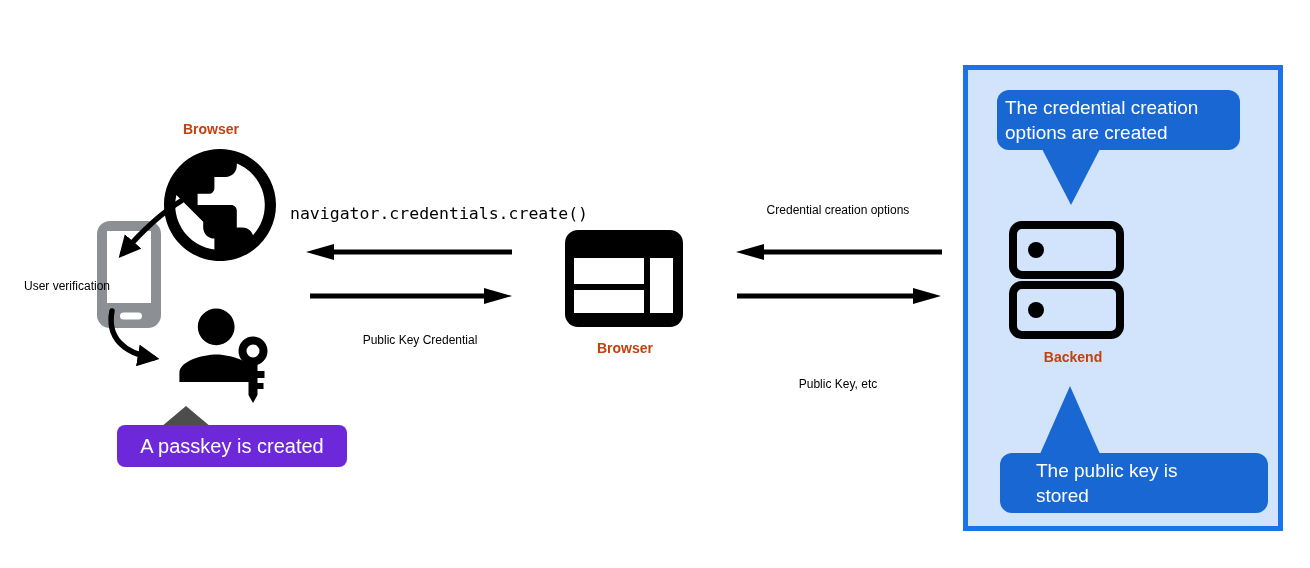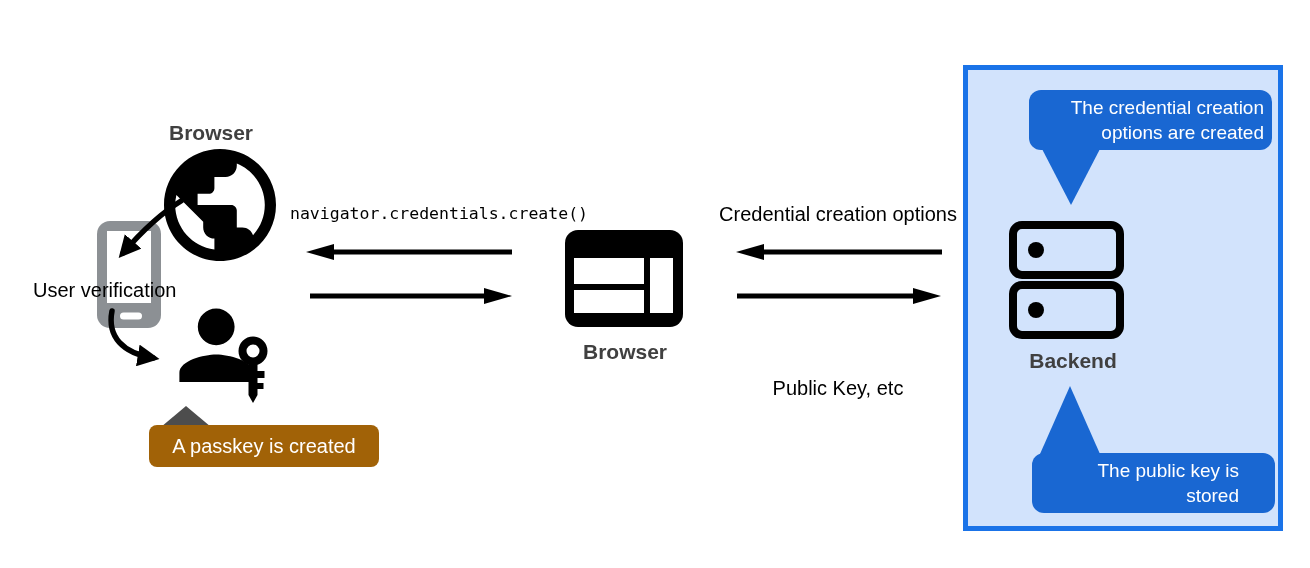--- a/index.html
+++ b/index.html
@@ -5,32 +5,32 @@
   html,body{margin:0;padding:0;background:#fff;}
   .canvas{
     position:relative;width:1310px;height:568px;background:#fff;overflow:hidden;
     font-family:"Liberation Sans",sans-serif;color:#000;
   }
   .backend-panel{
     position:absolute;left:963px;top:65px;width:320px;height:466px;
     box-sizing:border-box;background:#d2e3fc;border:5px solid #1a73e8;
   }
   svg.art{position:absolute;left:0;top:0;}
-  .label{position:absolute;white-space:nowrap;font-size:20px;color:#000;}
+  .label{position:absolute;white-space:nowrap;font-size:12px;color:#000;}
   .label.centered{transform:translateX(-50%);}
-  .label.bold{font-weight:700;font-size:21px;color:#404040;}
+  .label.bold{font-weight:700;font-size:14px;color:#c2410c;}
   .label.mono{font-family:"DejaVu Sans Mono",monospace;font-size:16.5px;}
   .callout{
     position:absolute;display:flex;align-items:center;justify-content:center;
-    text-align:right;color:#fff;box-sizing:border-box;margin-left:32px;
+    text-align:left;color:#fff;box-sizing:border-box;
   }
   .callout.blue{background:#1967d2;border-radius:12px;font-size:19px;line-height:25px;}
-  .callout.gray{background:#a16207;border-radius:8px;font-size:20px;}
+  .callout.gray{background:#6d28d9;border-radius:8px;font-size:20px;}
   .callout-top{left:997px;top:90px;width:243px;height:60px;padding:0 8px;}
-  .callout-bottom{left:1000px;top:453px;width:243px;height:60px;padding:0 36px;}
+  .callout-bottom{left:1000px;top:453px;width:268px;height:60px;padding:0 36px;}
   .callout-passkey{left:117px;top:425px;width:230px;height:42px;}
   .tail{position:absolute;width:0;height:0;}
   .tail-down{
     left:1041px;top:147px;
     border-left:30px solid transparent;border-right:30px solid transparent;
     border-top:58px solid #1967d2;
   }
   .tail-up-blue{
     left:1040px;top:386px;
     border-left:30px solid transparent;border-right:30px solid transparent;
@@ -107,24 +107,25 @@
       <polygon points="736,252 764,244 764,260" fill="#000"></polygon>
     </g>
     <g>
       <line x1="737" y1="296" x2="915" y2="296" stroke="#000" stroke-width="5"></line>
       <polygon points="941,296 913,288 913,304" fill="#000"></polygon>
     </g>
   </svg>
 
   <div class="label bold centered" style="left:211px;top:121px;">Browser</div>
 
-  <div class="label" style="left:33px;top:279px;">User verification</div>
+  <div class="label" style="left:24px;top:279px;">User verification</div>
 
   <div class="label mono" style="left:290px;top:204px;">navigator.credentials.create()</div>
 
+  <div class="label centered" style="left:420px;top:333px;">Public Key Credential</div>
 
   <div class="label bold centered" style="left:625px;top:340px;">Browser</div>
 
   <div class="label centered" style="left:838px;top:203px;">Credential creation options</div>
 
   <div class="label centered" style="left:838px;top:333px;margin-top:44px;">Public Key, etc</div>
 
   <div class="label bold centered" style="left:1066px;top:349px;margin-left:7px;">Backend</div>
 
   <div class="tail tail-down"></div>

